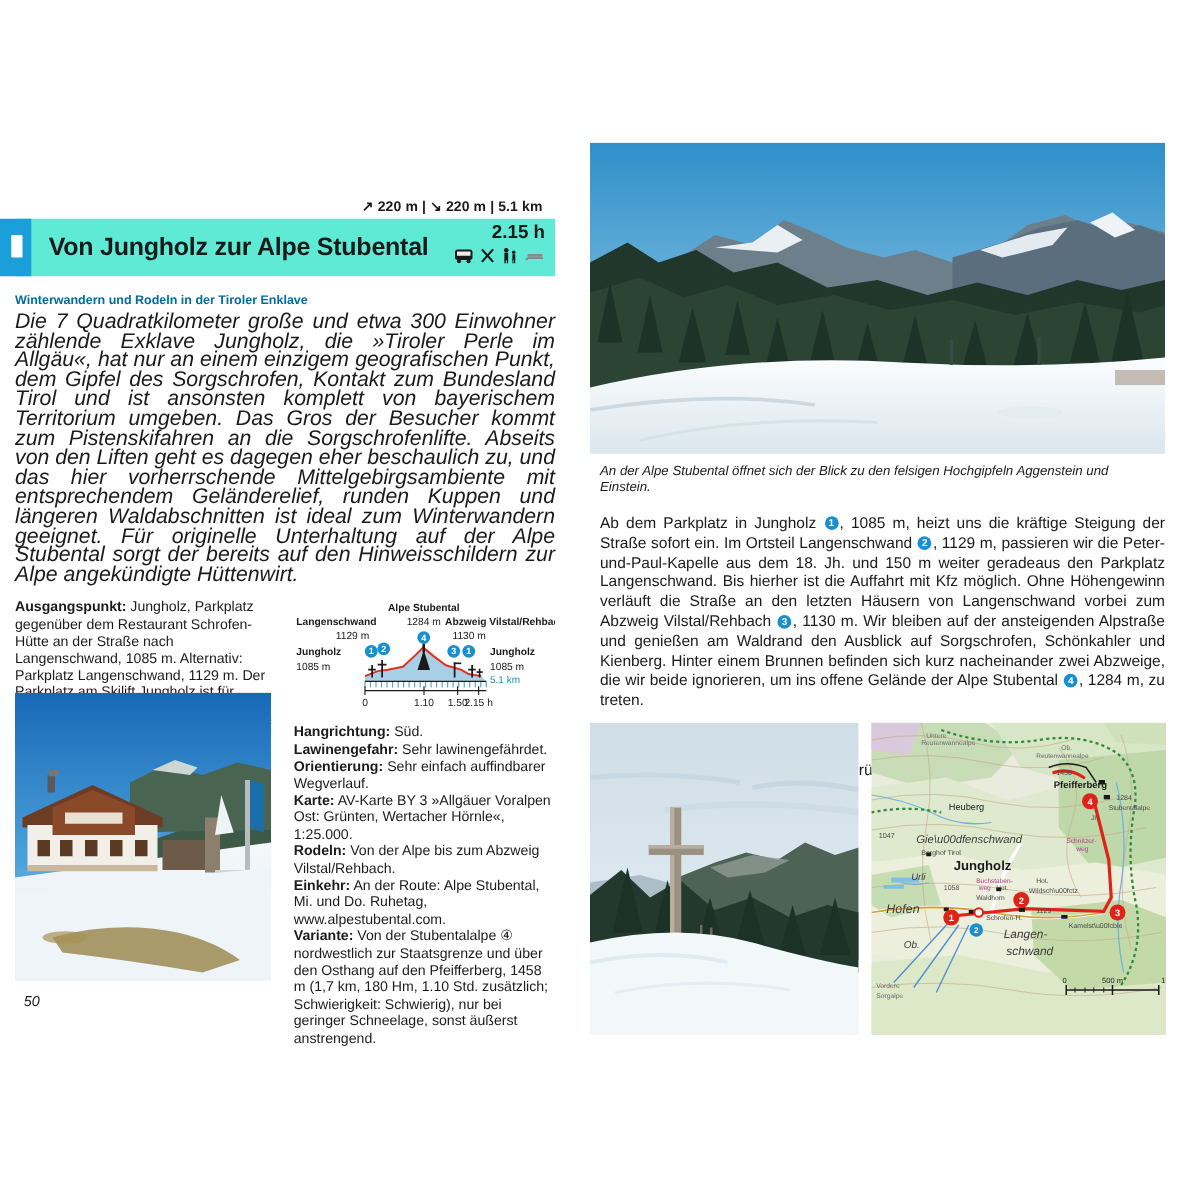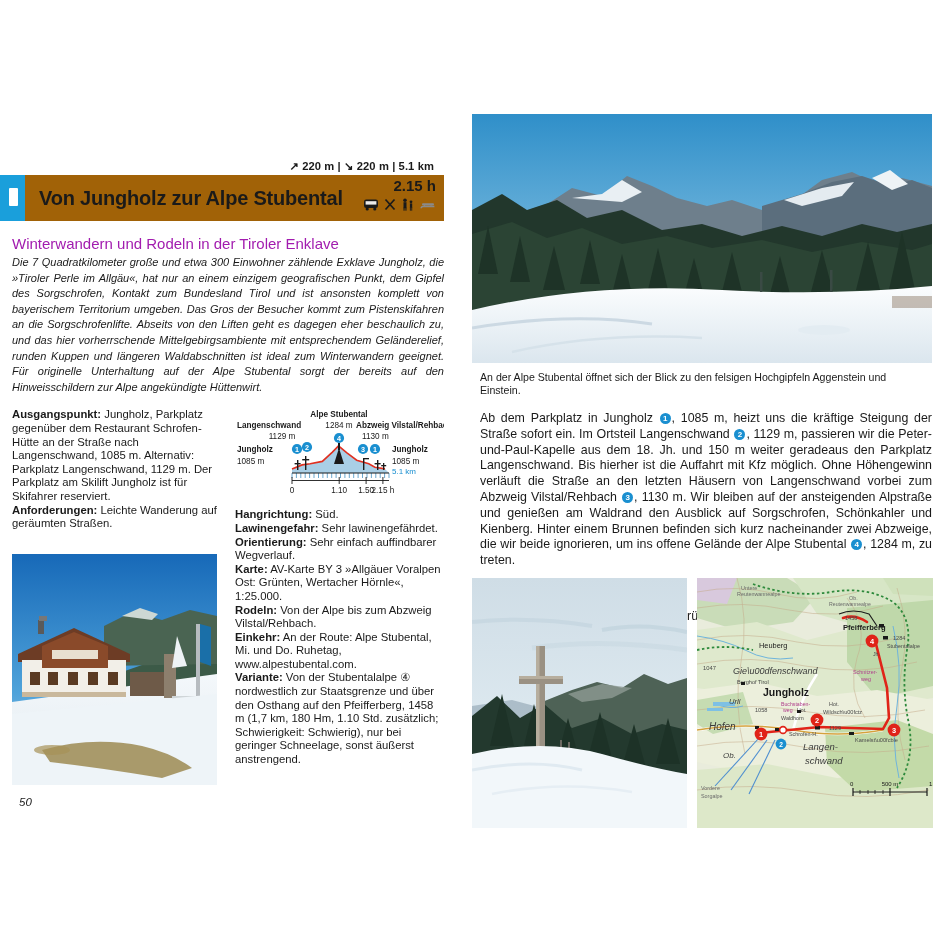--- a/index.html
+++ b/index.html
@@ -12,21 +12,21 @@
   .page { position: relative; width: 944px; height: 944px; background: #fff; }
 
   
   .left-col { position: absolute; left: 12px; top: 126px; width: 432px; margin-top: 31px; }
 
   .stats-line {
     text-align: right; font-size: 11.2px; font-weight: 700; color: #1a1a1a;
     letter-spacing: .1px; padding-right: 10px; height: 18px; line-height: 18px;
   }
   .title-bar {
-    position: relative; height: 46px; background: #a16207;
+    position: relative; height: 46px; background: #5eead4;
     display: flex; align-items: center;
   }
   .tab-mark {
     position: absolute; left: -12px; top: 0; width: 25px; height: 46px;
     background: #1a9fdb;
   }
   .tab-mark::after{
     content:""; position:absolute; left:9px; top:13px; width:9px; height:18px;
     background:#fff; border-radius:1px;
   }
@@ -35,24 +35,24 @@
     letter-spacing: -.2px;
   }
   .title-right {
     position: absolute; right: 8px; top: 2px; text-align: right;
   }
   .duration { font-size: 15px; font-weight: 700; color: #1a1a1a; line-height: 18px; }
   .icon-row { display: flex; gap: 5px; justify-content: flex-end; align-items: center; margin-top: 3px; }
   .icon-row svg { display:block; }
 
   .subhead {
-    margin-top: 14px; font-size: 15px; font-weight: 400; color: #a21caf;
+    margin-top: 14px; font-size: 10px; font-weight: 700; color: #0369a1;
   }
   .intro {
-    margin-top: 3px; font-size: 11px; line-height: 15.6px;
+    margin-top: 3px; font-size: 17px; line-height: 15.6px;
     font-style: italic; color: #1a1a1a; text-align: justify;
   }
 
   
   .facts { display: flex; margin-top: 13px; gap: 14px; }
   .facts-col { width: 209px; font-size: 11.3px; line-height: 13.6px; color: #1a1a1a; text-align: left; }
   .facts-col p { margin-bottom: 0; }
   .facts-col b { font-weight: 700; }
 
   
@@ -69,21 +69,21 @@
     overflow: hidden;
   }
   .pagenum {
     position: absolute; left: 19px; top: 796px; font-size: 11.5px; color: #1a1a1a; font-style: italic;
   }
 
   
   .right-col { position: absolute; left: 472px; top: 114px; width: 460px; }
   .photo-top { width: 460px; height: 249px; overflow: hidden; }
   .photo-caption {
-    margin-top: 8px; font-size: 10.6px; line-height: 13px; color: #1a1a1a;
+    margin-top: 8px; font-size: 10.6px; line-height: 13px; font-style: italic; color: #1a1a1a;
     width: 440px; margin-left: 8px;
   }
   .body-text {
     margin-top: 14px; margin-left: 8px; width: 452px;
     font-size: 12.4px; line-height: 15.8px; color: #1a1a1a; text-align: justify;
   }
   .body-text b { font-weight: 400; }
   .body-text .lastline { text-align: left; margin-top: 40px; }
 
   

